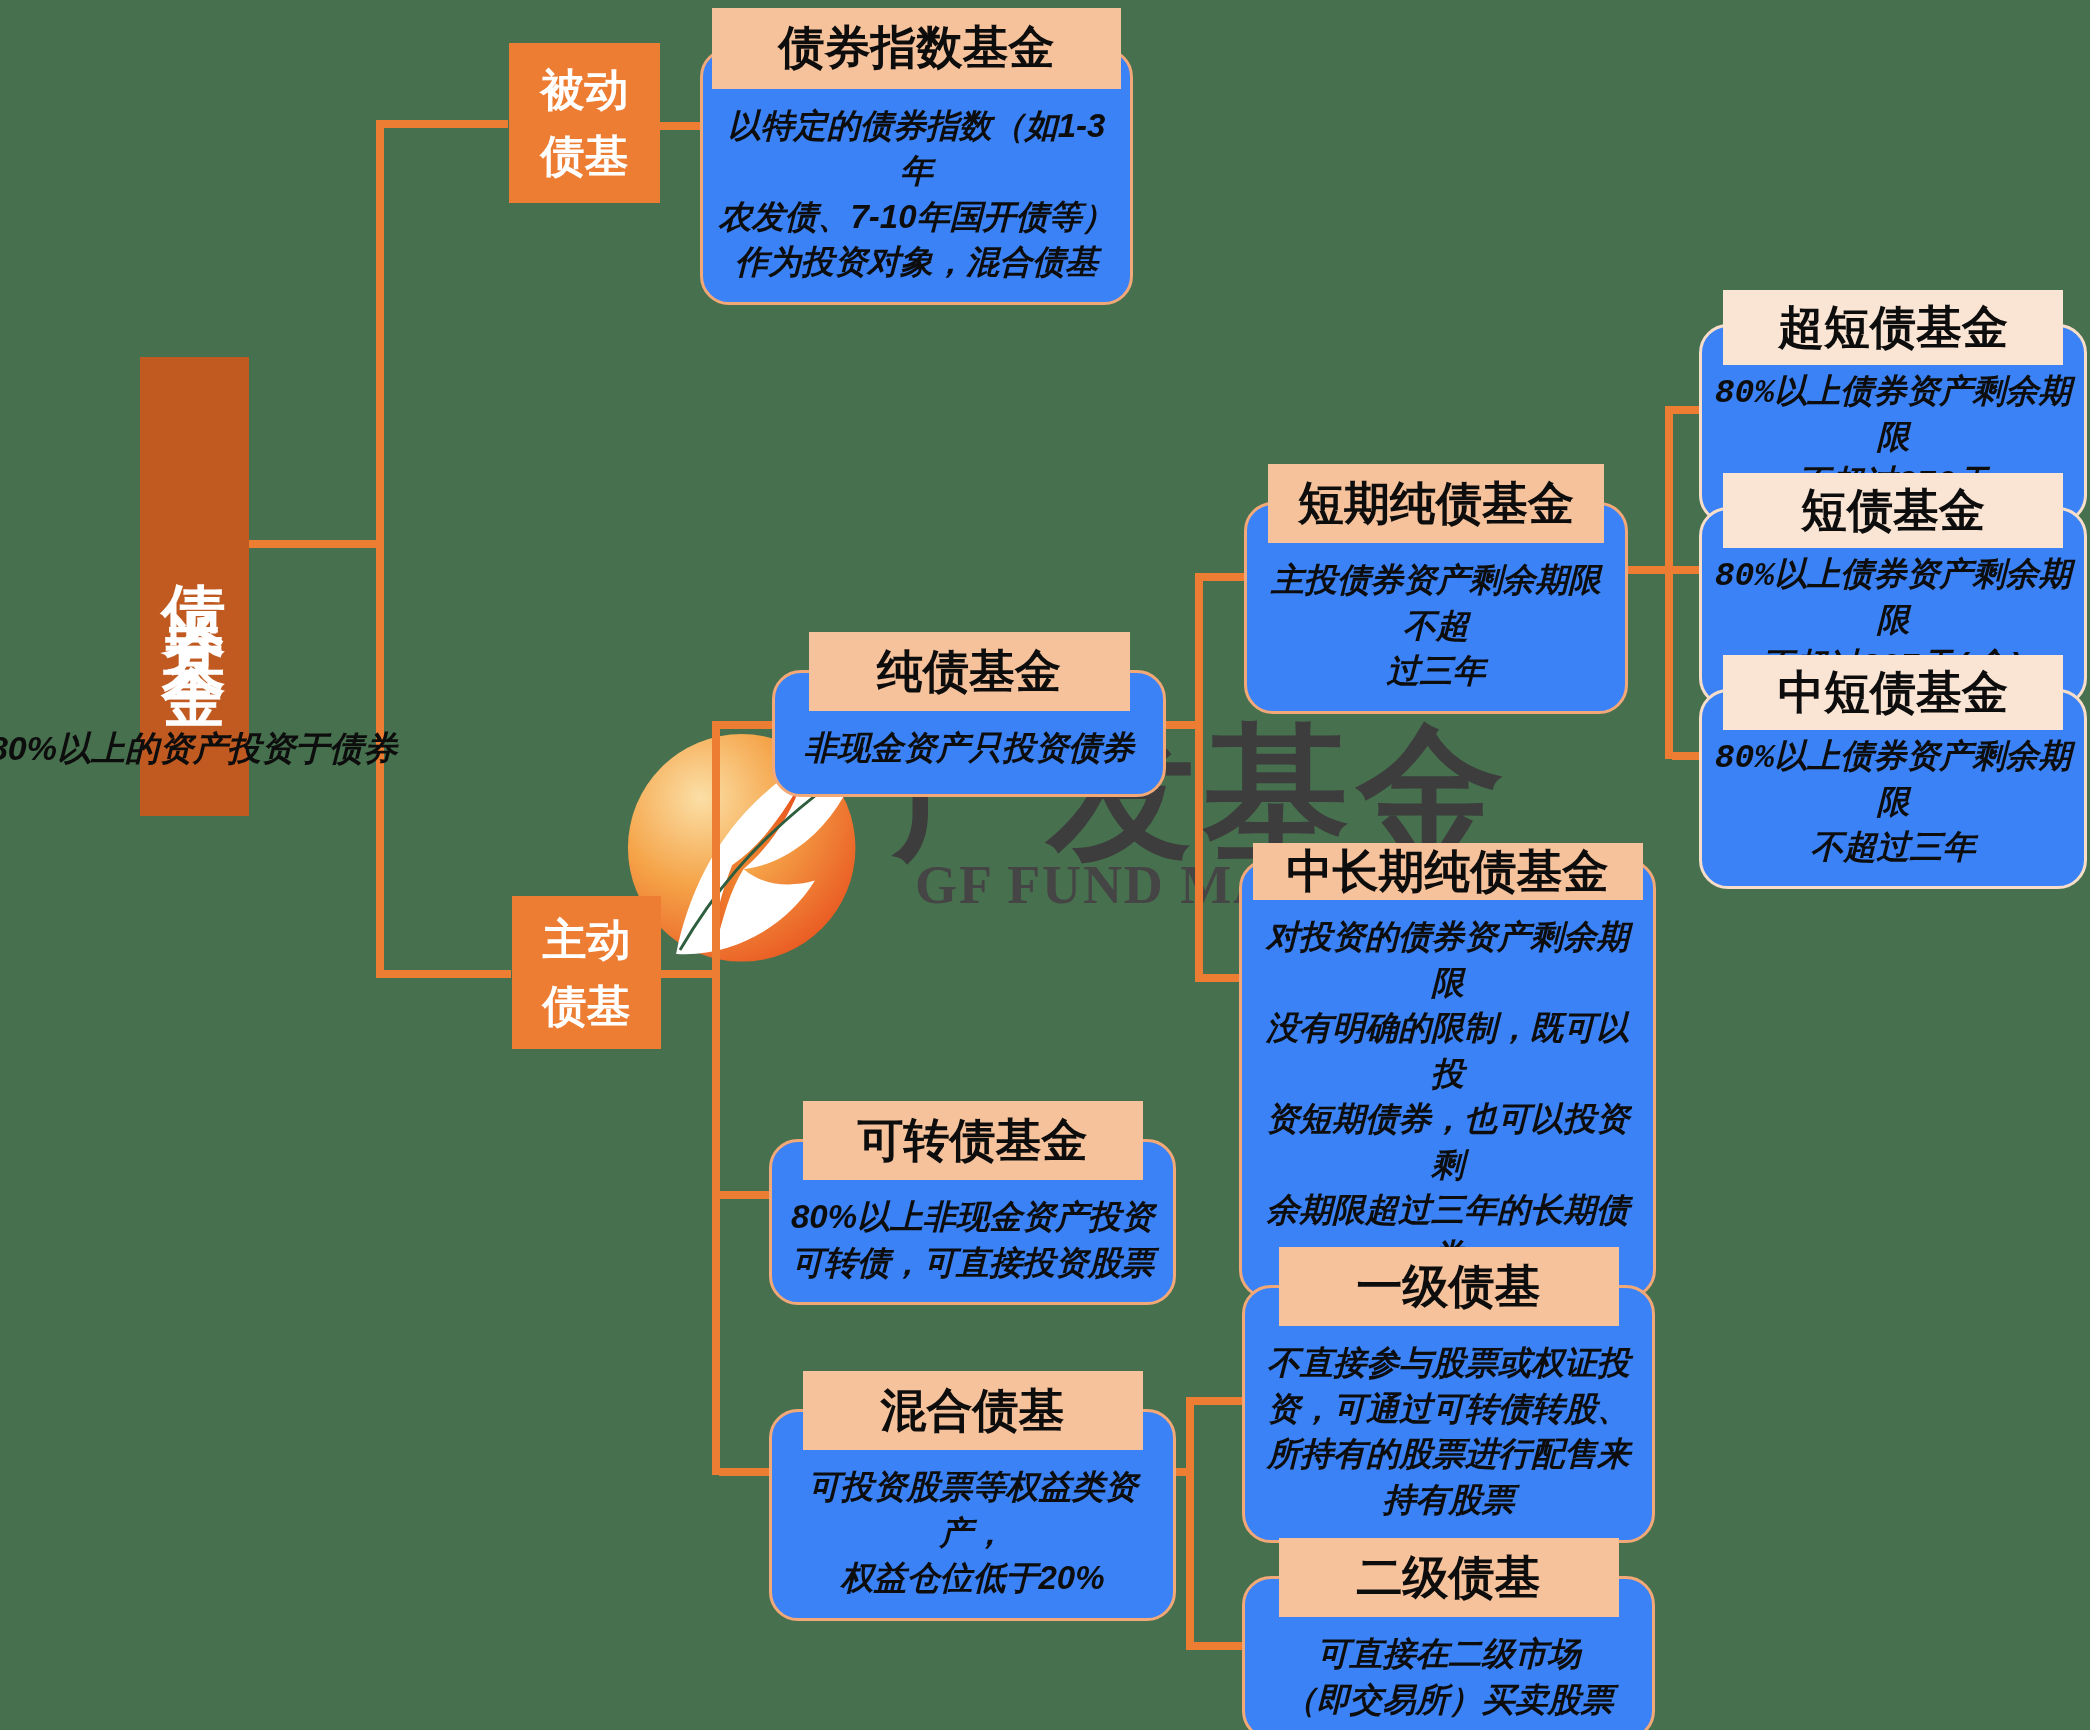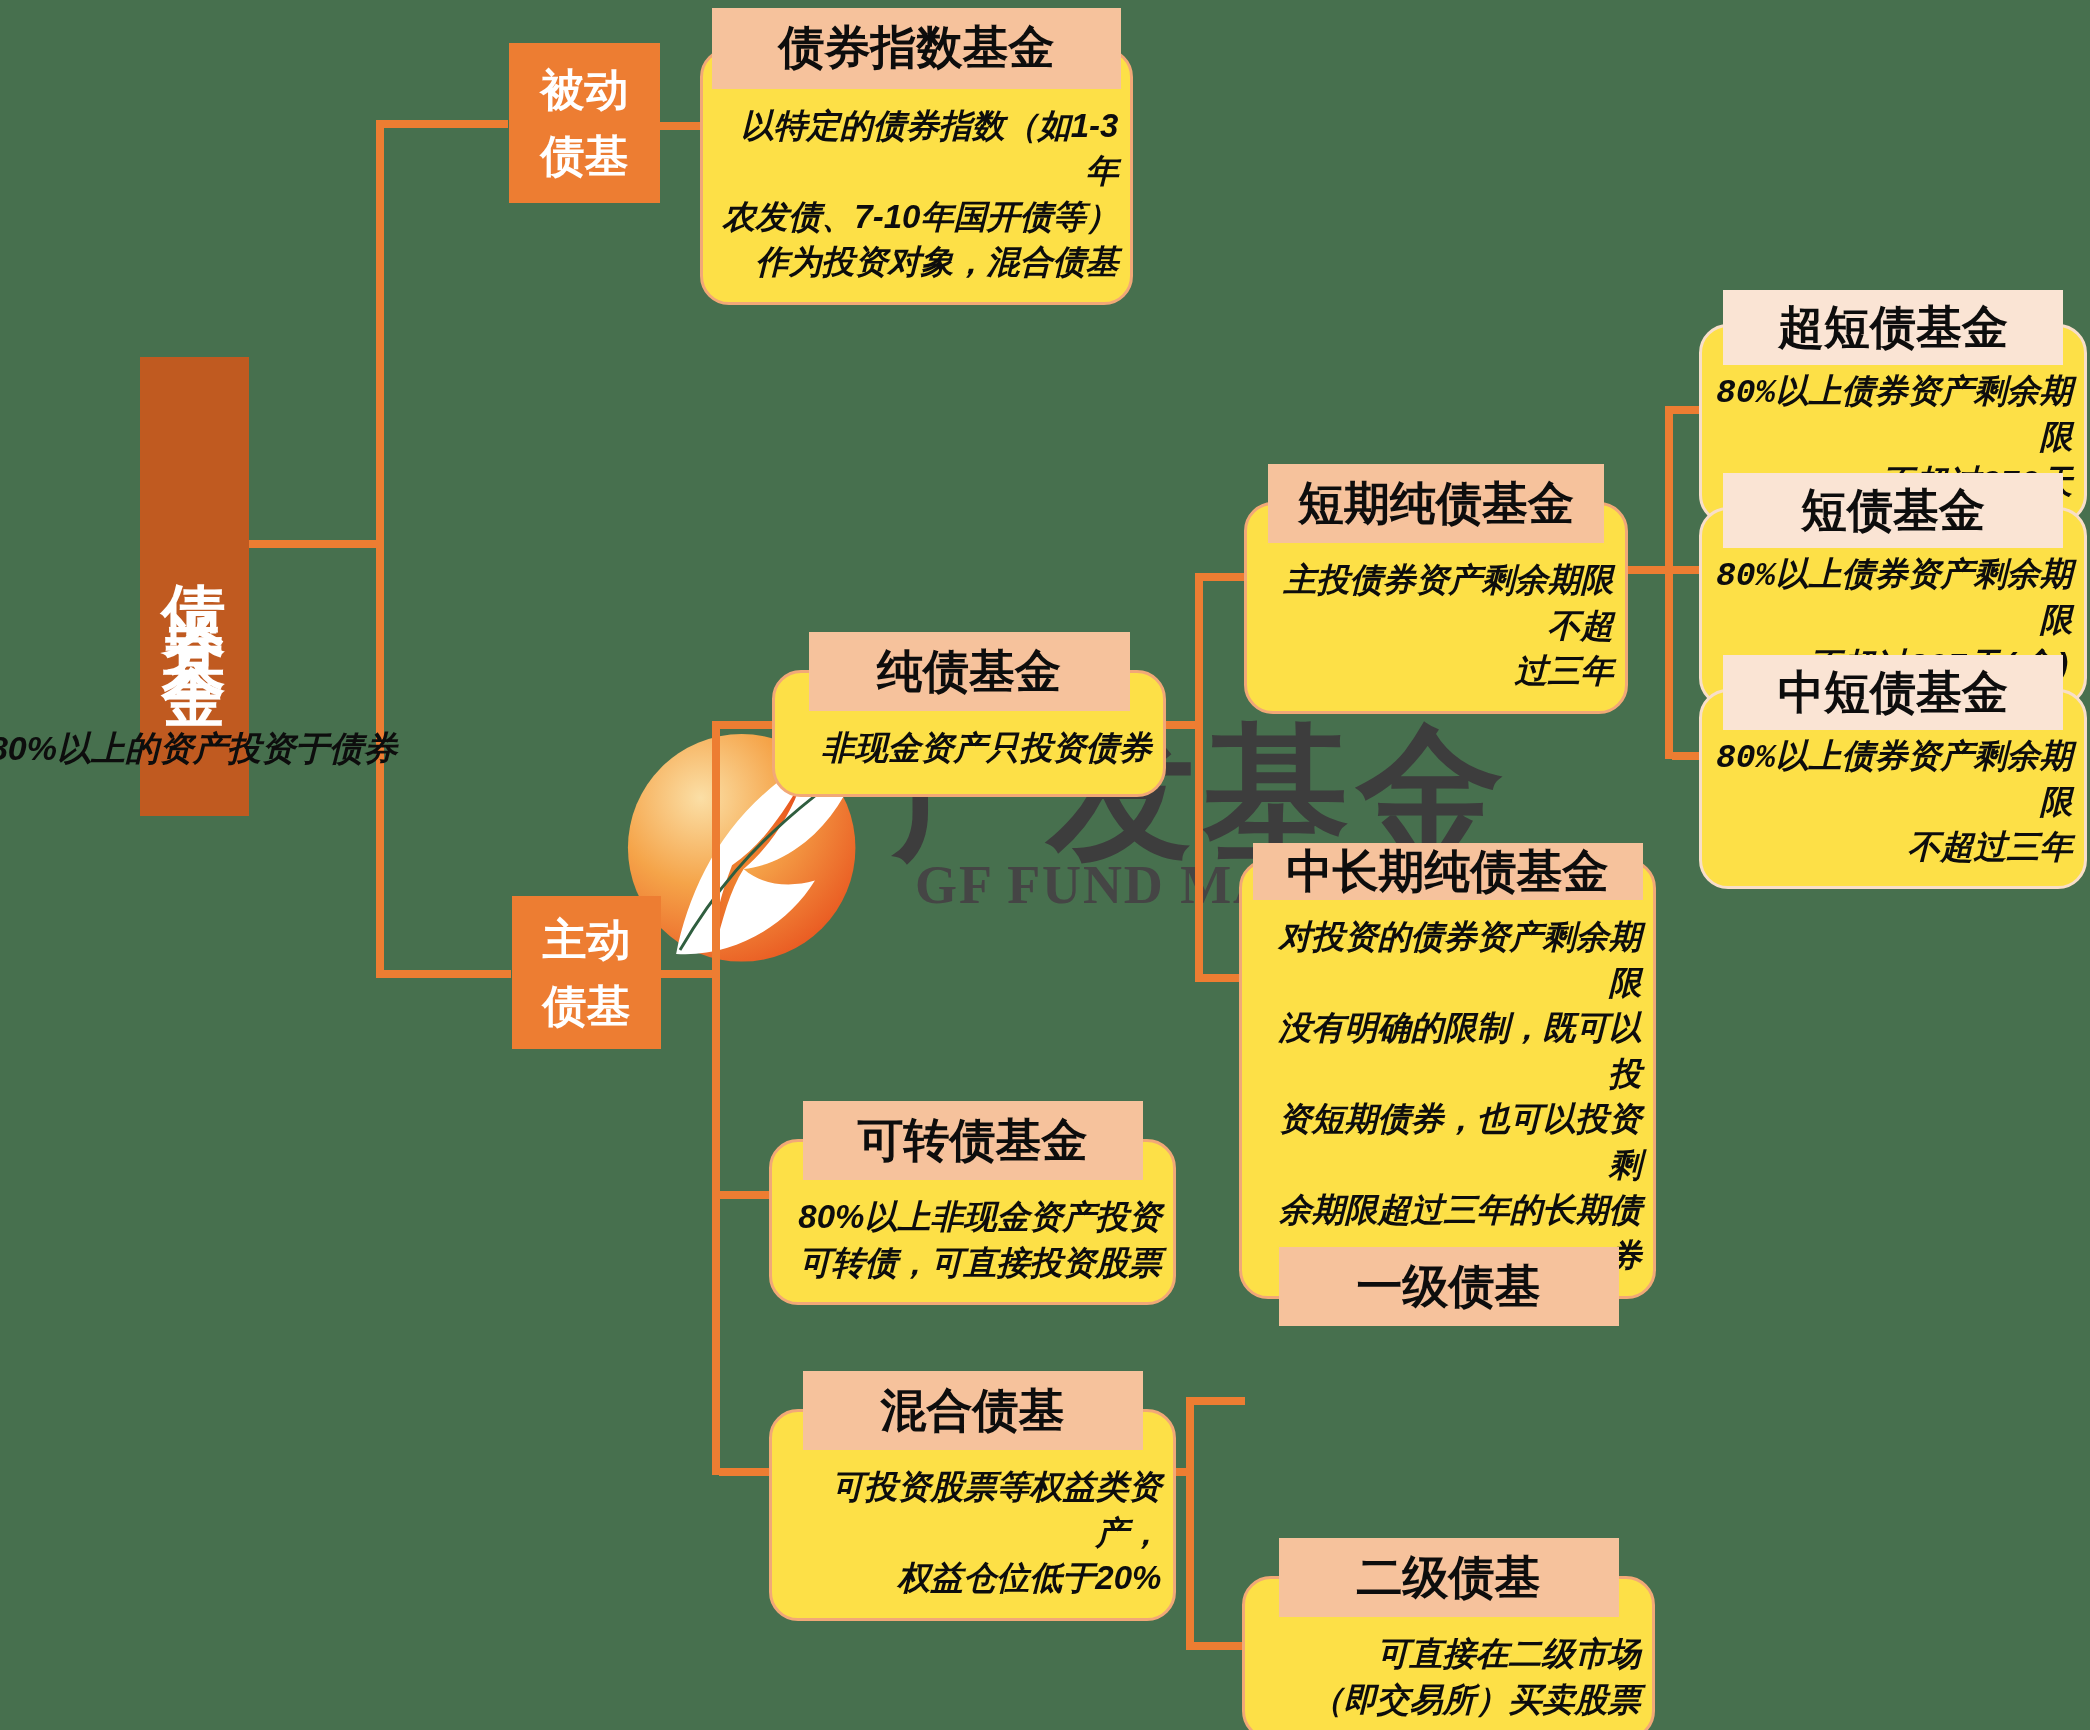--- a/index.html
+++ b/index.html
@@ -27,23 +27,23 @@
   .branch{position:absolute;background:#ED7D32;z-index:2;display:flex;align-items:center;justify-content:center;}
   .branch .btxt{width:97px;color:#fff;font-size:44px;font-weight:900;line-height:1.5;
     text-align:center;word-break:break-all;}
   #branch-passive{left:509px;top:43px;width:151px;height:160px;}
   #branch-active{left:512px;top:896px;width:149px;height:153px;}
   
   .node{position:absolute;z-index:2;}
   .node .head{position:relative;z-index:2;margin:0 auto;background:#F6C29C;
     display:flex;align-items:center;justify-content:center;
     font-size:46px;font-weight:900;color:#0d0d0d;height:79px;}
-  .node .body{position:relative;z-index:1;margin-top:-41px;background:#fde047;
+  .node .body{position:relative;z-index:1;margin-top:-41px;background:#3b82f6;
     border:3.9px solid #F2A877;border-radius:29px;padding:52px 11.6px 17.4px;
-    text-align:right;}
+    text-align:center;}
   .node .ln{font-size:33px;font-weight:900;font-style:italic;color:#0d0d0d;line-height:1.38;}
   .node.light .head{background:#FAE4D4;height:75px;}
   .node.light .body{border-color:#F8DEC9;font-family:Liberation Mono, monospace;}
 </style>
 </head>
 <body>
 
 <div id="canvas">
 
   <svg id="wm-logo" class="wm" viewBox="0 0 250 295">
@@ -174,20 +174,26 @@
   <div class="node" style="left:769px;top:1371px;width:407px;">
     <div class="head" style="width:340px;">混合债基</div>
     <div class="body">
       <div class="ln">可投资股票等权益类资产，</div>
       <div class="ln">权益仓位低于20%</div>
     </div>
   </div>
 
   <div class="node" style="left:1242px;top:1247px;width:413px;">
     <div class="head" style="width:340px;">一级债基</div>
+    <div class="body">
+      <div class="ln">不直接参与股票或权证投</div>
+      <div class="ln">资，可通过可转债转股、</div>
+      <div class="ln">所持有的股票进行配售来</div>
+      <div class="ln">持有股票</div>
+    </div>
   </div>
 
   <div class="node" style="left:1242px;top:1538px;width:413px;">
     <div class="head" style="width:340px;">二级债基</div>
     <div class="body" style="padding-bottom:15.4px;">
       <div class="ln">可直接在二级市场</div>
       <div class="ln">（即交易所）买卖股票</div>
     </div>
   </div>
 

